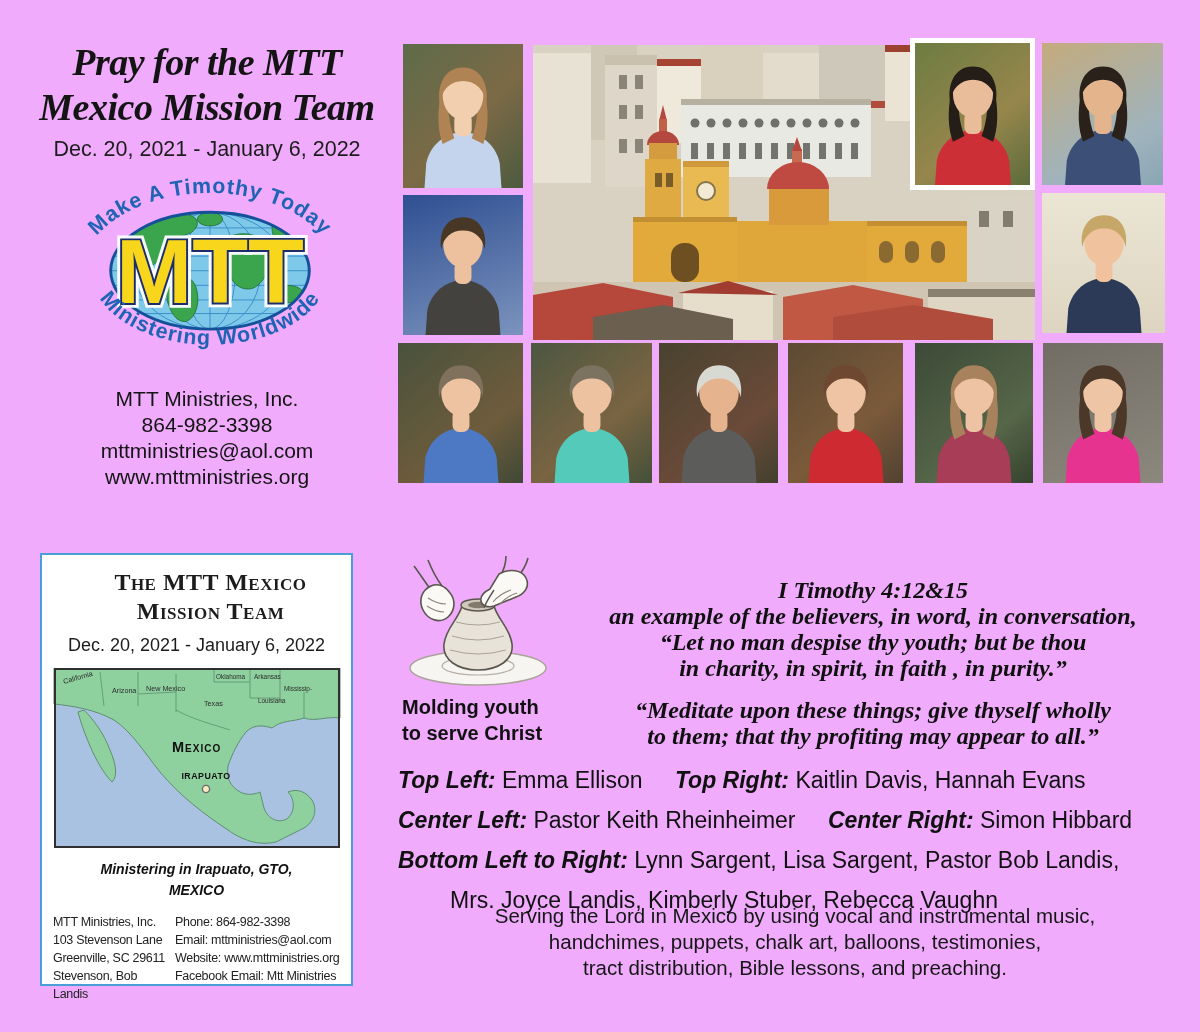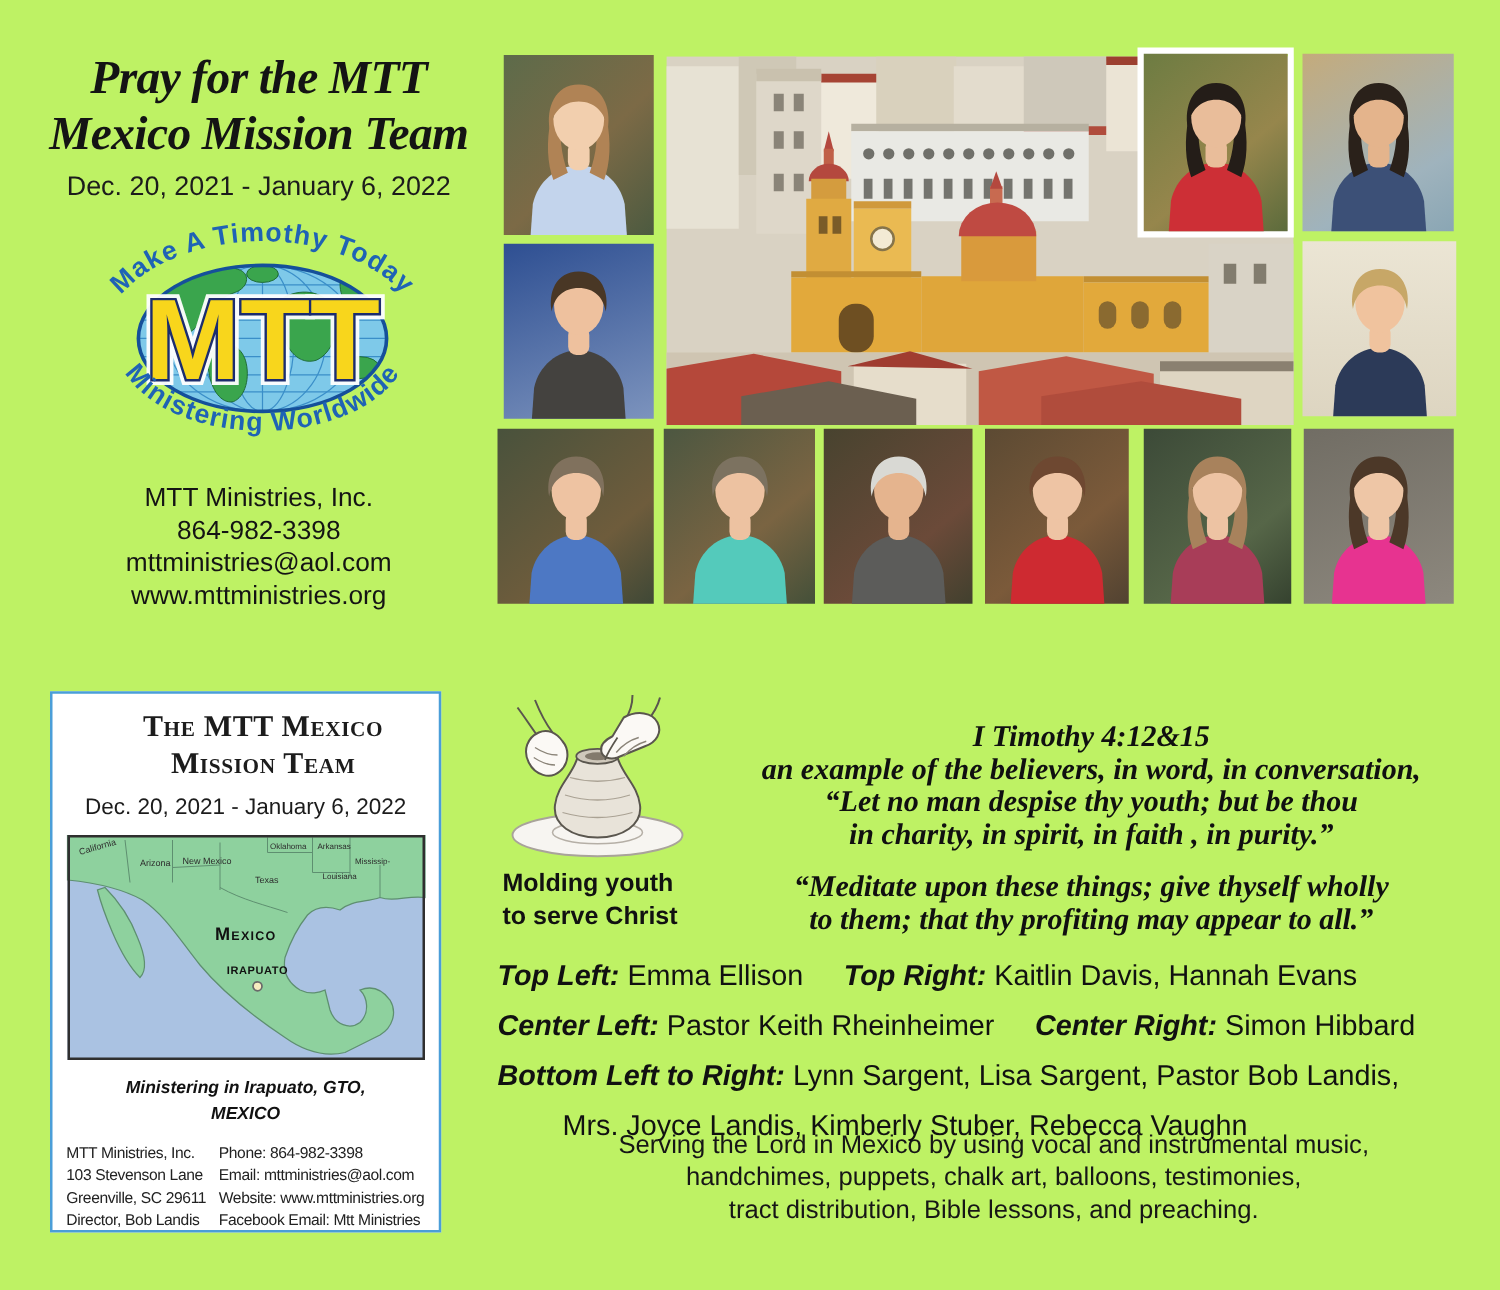--- a/index.html
+++ b/index.html
@@ -1,17 +1,17 @@
 <!DOCTYPE html>
 <html><head>
 <meta charset="utf-8">
 <style>
   html,body { margin:0; padding:0; background:#ffffff; }
   body { width:1200px; height:1032px; font-family:"Liberation Sans",sans-serif; color:#161616; }
-  .canvas { position:relative; width:1200px; height:1032px; background:#bef264; overflow:hidden; }
+  .canvas { position:relative; width:1200px; height:1032px; background:#f0abfc; overflow:hidden; }
 
   
   .page-title { position:absolute; left:0; top:40px; width:414px; text-align:center;
     font-family:"Liberation Serif",serif; font-weight:bold; font-style:italic;
     font-size:38px; line-height:45px; color:#141414; letter-spacing:-0.5px; }
   .page-dates { position:absolute; left:0; top:137px; width:414px; text-align:center;
     font-size:21.5px; color:#1c1c1c; }
   .logo { position:absolute; left:64px; top:172px; width:292px; height:178px; }
   .org-contact { position:absolute; left:0; top:386px; width:414px; text-align:center;
     font-size:21px; line-height:26px; color:#141414; }
@@ -343,21 +343,21 @@
     <div class="ministering">
       <div>Ministering in Irapuato, GTO,</div>
       <div>MEXICO</div>
     </div>
 
     <div class="box-contact">
       <div class="col-a">
         <div>MTT Ministries, Inc.</div>
         <div>103 Stevenson Lane</div>
         <div>Greenville, SC 29611</div>
-        <div>Director, Bob Landis</div>
+        <div>Stevenson, Bob Landis</div>
       </div>
       <div class="col-b">
         <div>Phone: 864-982-3398</div>
         <div>Email: mttministries@aol.com</div>
         <div>Website: www.mttministries.org</div>
         <div>Facebook Email: Mtt Ministries</div>
       </div>
     </div>
   </div>
 

